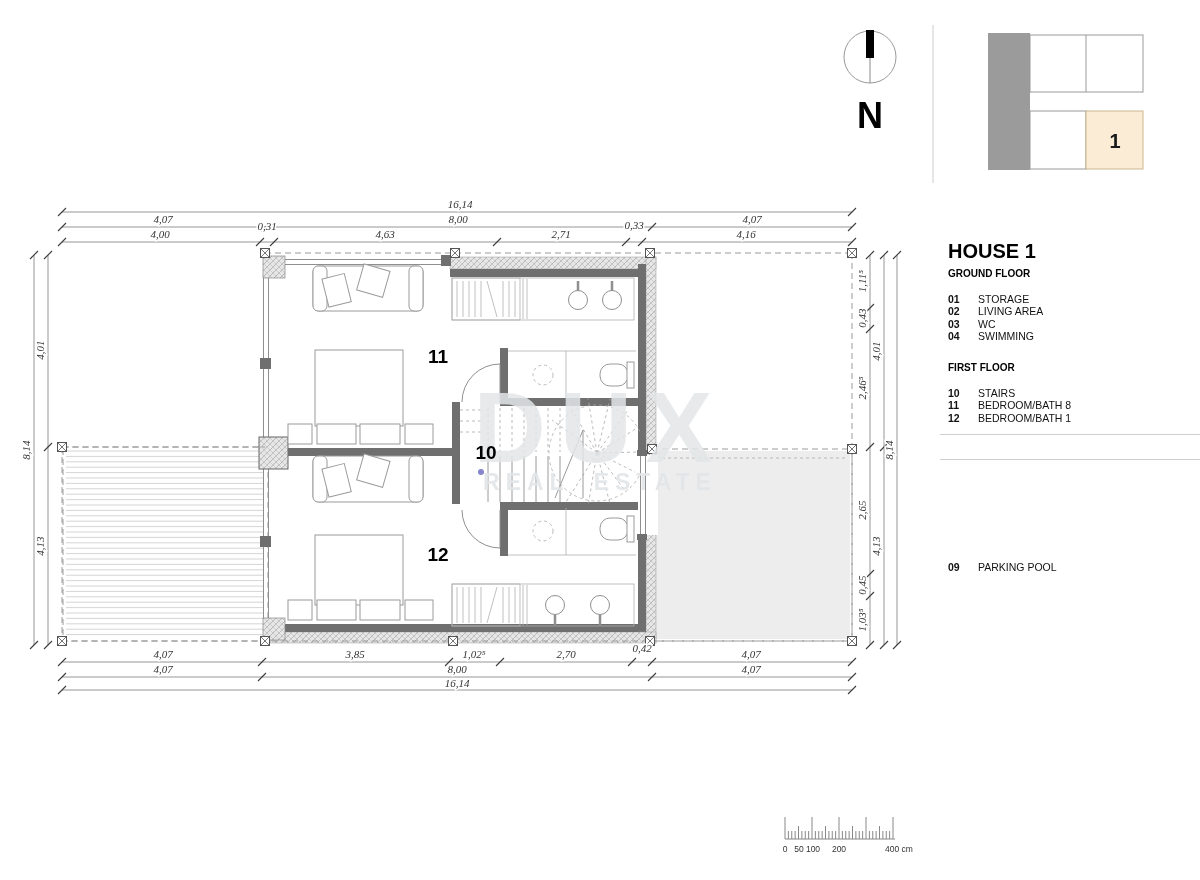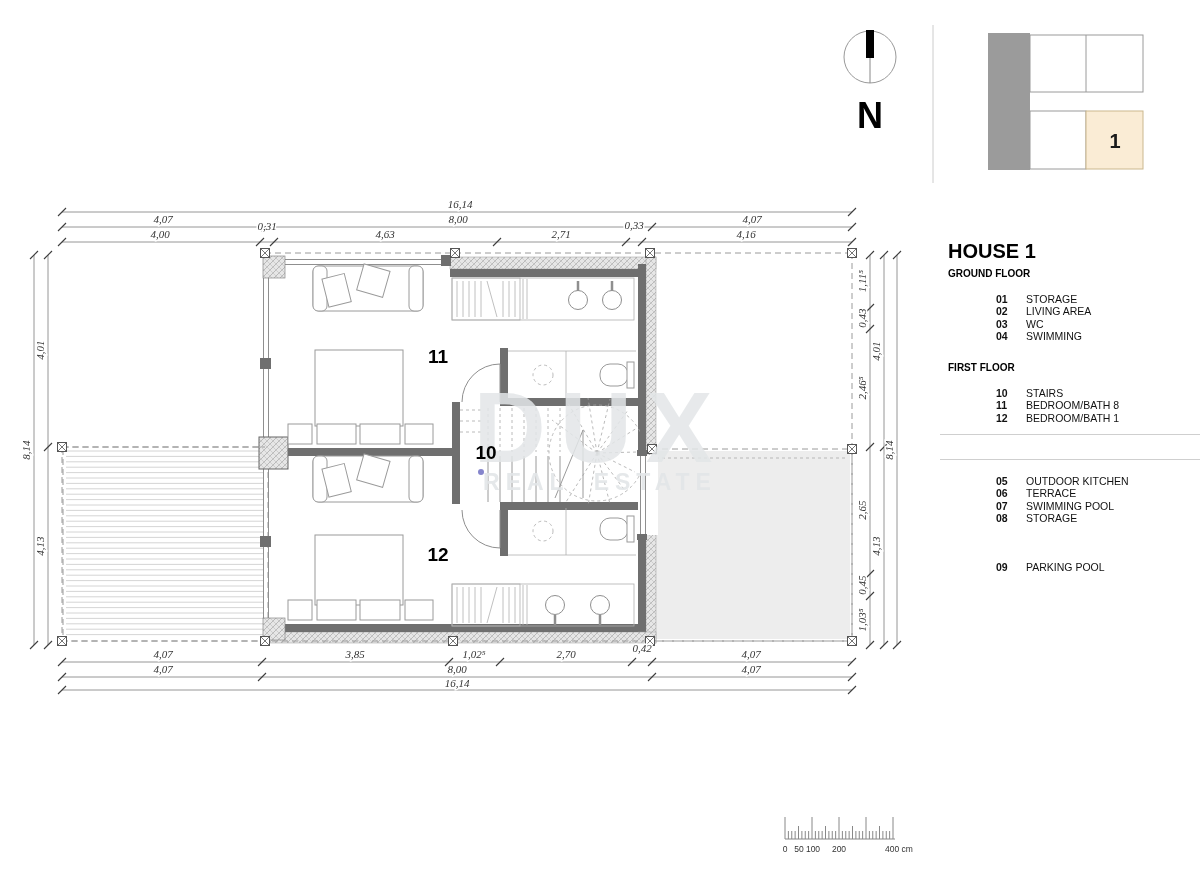--- a/index.html
+++ b/index.html
@@ -32,21 +32,21 @@
   .sbl{stroke:#888;stroke-width:1;}
   .north-n{font:bold 36px "Liberation Sans",sans-serif;fill:#000;text-anchor:middle;}
   .kpnum{font:bold 20px "Liberation Sans",sans-serif;fill:#1a1a1a;text-anchor:middle;}
 
   
   .legend{position:absolute;left:948px;top:0;width:252px;height:880px;}
   .lg-title{position:absolute;left:0;top:240px;font-size:20px;font-weight:bold;color:#000;}
   .lg-head{position:absolute;left:0;font-size:10px;font-weight:bold;color:#000;}
   .lg-list{position:absolute;left:0;}
   .lg-row{display:flex;font-size:10.5px;line-height:12.3px;color:#111;}
-  .lg-num{width:30px;font-weight:bold;flex:none;margin-left:48px;}
+  .lg-num{width:30px;font-weight:bold;flex:none;}
   .divline{position:absolute;left:940px;width:260px;border-top:1px solid #cfcfcf;height:0;}
 </style>
 </head>
 <body>
 
 <div class="page">
 
 <svg width="1200" height="880" viewBox="0 0 1200 880">
   <defs>
     <pattern id="ins" width="6" height="6" patternUnits="userSpaceOnUse">
@@ -518,38 +518,20 @@
     <div class="lg-row">
           <span class="lg-num">11</span>
           <span>BEDROOM/BATH 8</span>
         </div>
     <div class="lg-row">
           <span class="lg-num">12</span>
           <span>BEDROOM/BATH 1</span>
         </div>
   </div>
 
-  <div class="lg-list" style="top:475px">
-    <div class="lg-row">
-          <span class="lg-num">05</span>
-          <span>OUTDOOR KITCHEN</span>
-        </div>
-    <div class="lg-row">
-          <span class="lg-num">06</span>
-          <span>TERRACE</span>
-        </div>
-    <div class="lg-row">
-          <span class="lg-num">07</span>
-          <span>SWIMMING POOL</span>
-        </div>
-    <div class="lg-row">
-          <span class="lg-num">08</span>
-          <span>STORAGE</span>
-        </div>
-  </div>
 
   <div class="lg-list" style="top:561px">
     <div class="lg-row">
           <span class="lg-num">09</span>
           <span>PARKING POOL</span>
         </div>
   </div>
 </div>
 
 <div class="divline" style="top:434px"></div>

